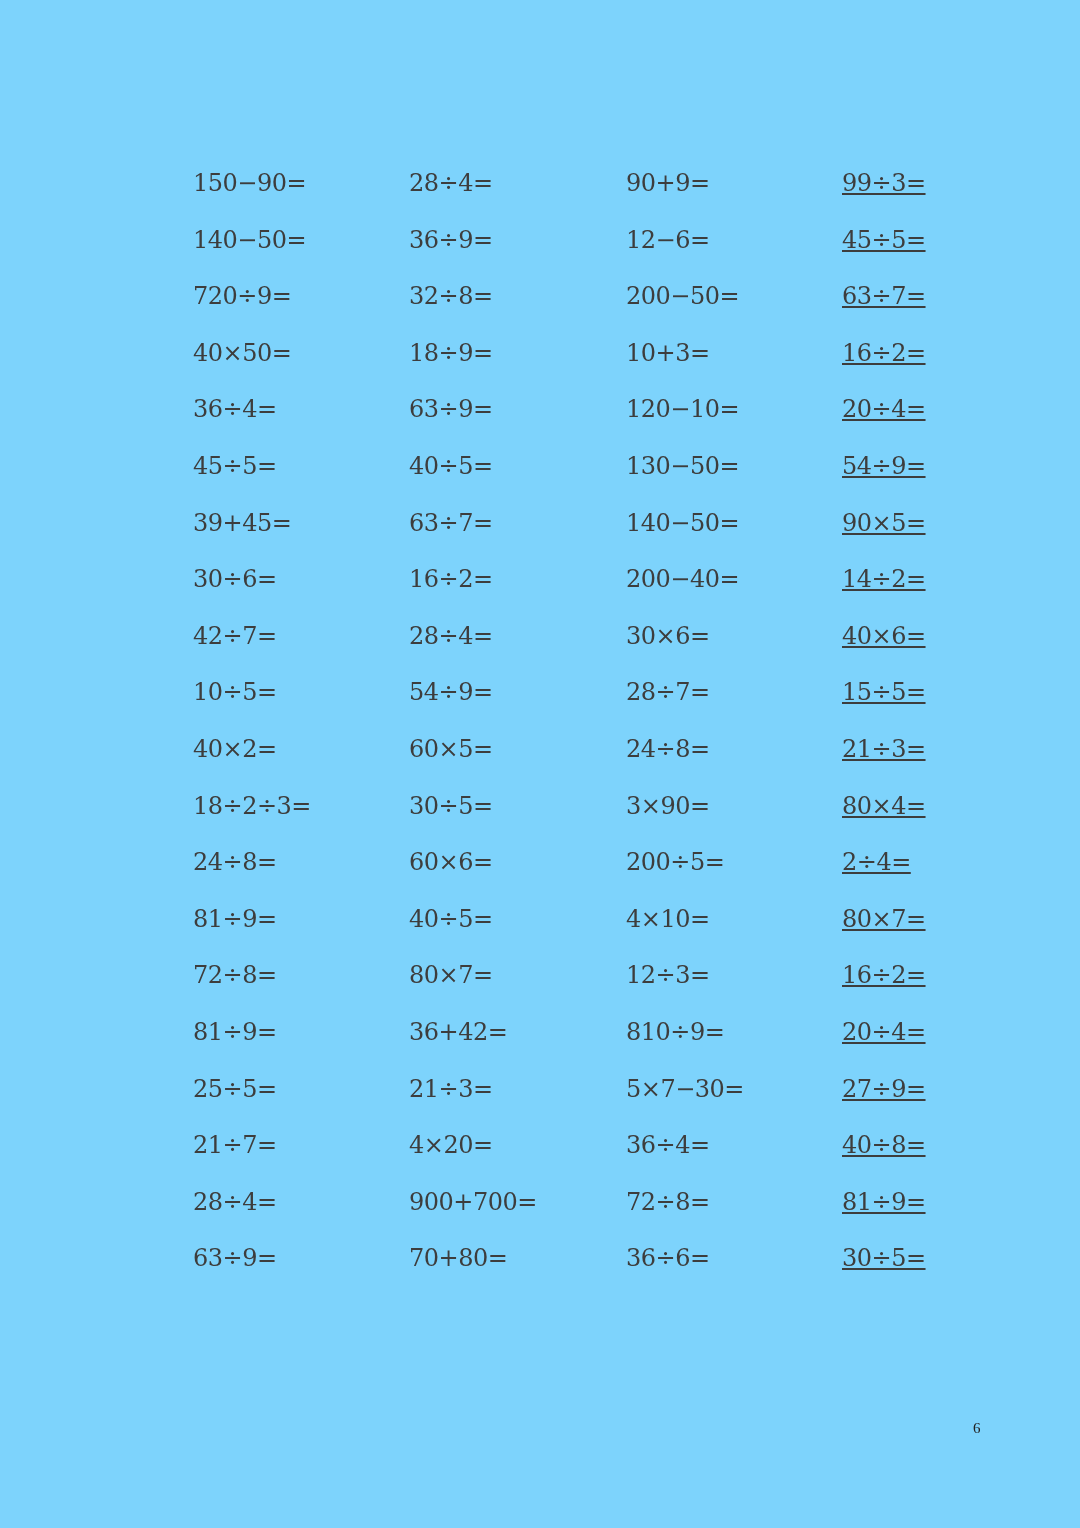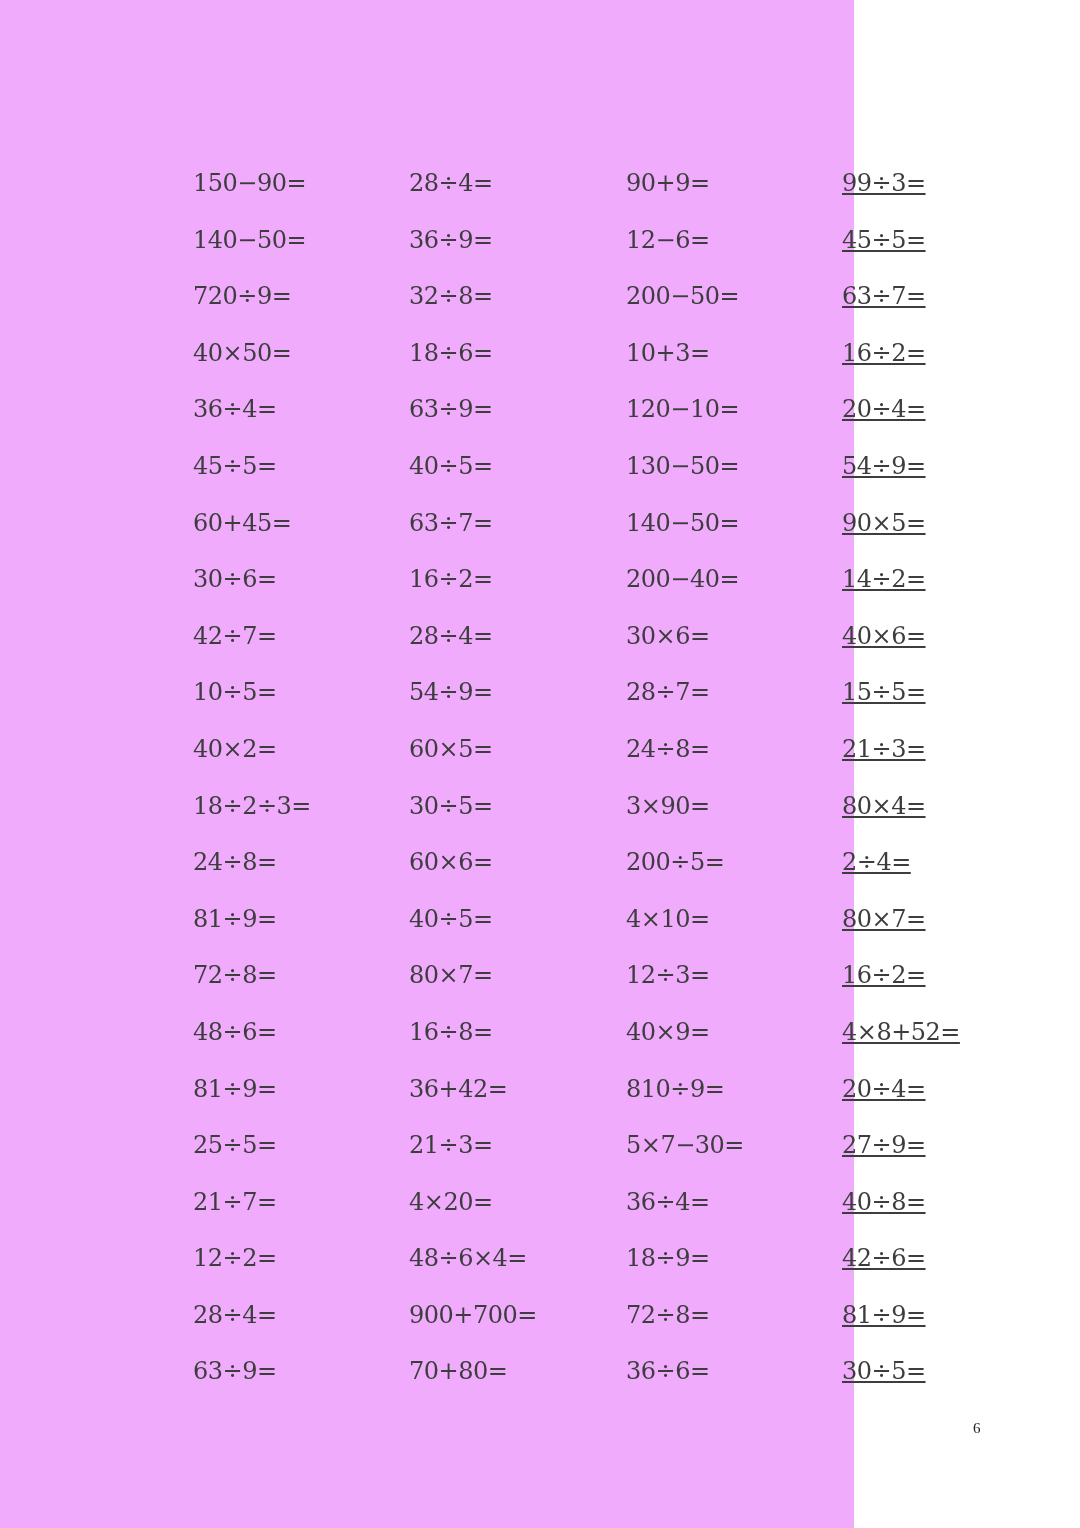--- a/index.html
+++ b/index.html
@@ -11,23 +11,23 @@
       width: 1080px;
       height: 1528px;
       position: relative;
       overflow: hidden;
       font-family: "DejaVu Serif", "Liberation Serif", serif;
       color: #3a3a3a;
     }
     .page {
       position: absolute;
       left: 0; top: 0;
-      width: 854px;
+      width: 1080px;
       height: 1528px;
-      background: #f0abfc;
+      background: #7dd3fc;
     }
     .grid {
       position: absolute;
       left: 193px;
       top: 165px;
       width: 800px;
     }
     .row {
       position: relative;
       height: 56.6px;
@@ -73,38 +73,38 @@
         <span class="cell c3">45÷5=</span>
       </div>
       <div class="row">
         <span class="cell c0">720÷9=</span>
         <span class="cell c1">32÷8=</span>
         <span class="cell c2">200−50=</span>
         <span class="cell c3">63÷7=</span>
       </div>
       <div class="row">
         <span class="cell c0">40×50=</span>
-        <span class="cell c1">18÷6=</span>
+        <span class="cell c1">18÷9=</span>
         <span class="cell c2">10+3=</span>
         <span class="cell c3">16÷2=</span>
       </div>
       <div class="row">
         <span class="cell c0">36÷4=</span>
         <span class="cell c1">63÷9=</span>
         <span class="cell c2">120−10=</span>
         <span class="cell c3">20÷4=</span>
       </div>
       <div class="row">
         <span class="cell c0">45÷5=</span>
         <span class="cell c1">40÷5=</span>
         <span class="cell c2">130−50=</span>
         <span class="cell c3">54÷9=</span>
       </div>
       <div class="row">
-        <span class="cell c0">60+45=</span>
+        <span class="cell c0">39+45=</span>
         <span class="cell c1">63÷7=</span>
         <span class="cell c2">140−50=</span>
         <span class="cell c3">90×5=</span>
       </div>
       <div class="row">
         <span class="cell c0">30÷6=</span>
         <span class="cell c1">16÷2=</span>
         <span class="cell c2">200−40=</span>
         <span class="cell c3">14÷2=</span>
       </div>
@@ -144,50 +144,38 @@
         <span class="cell c2">4×10=</span>
         <span class="cell c3">80×7=</span>
       </div>
       <div class="row">
         <span class="cell c0">72÷8=</span>
         <span class="cell c1">80×7=</span>
         <span class="cell c2">12÷3=</span>
         <span class="cell c3">16÷2=</span>
       </div>
       <div class="row">
-        <span class="cell c0">48÷6=</span>
-        <span class="cell c1">16÷8=</span>
-        <span class="cell c2">40×9=</span>
-        <span class="cell c3">4×8+52=</span>
-      </div>
-      <div class="row">
         <span class="cell c0">81÷9=</span>
         <span class="cell c1">36+42=</span>
         <span class="cell c2">810÷9=</span>
         <span class="cell c3">20÷4=</span>
       </div>
       <div class="row">
         <span class="cell c0">25÷5=</span>
         <span class="cell c1">21÷3=</span>
         <span class="cell c2">5×7−30=</span>
         <span class="cell c3">27÷9=</span>
       </div>
       <div class="row">
         <span class="cell c0">21÷7=</span>
         <span class="cell c1">4×20=</span>
         <span class="cell c2">36÷4=</span>
         <span class="cell c3">40÷8=</span>
       </div>
       <div class="row">
-        <span class="cell c0">12÷2=</span>
-        <span class="cell c1">48÷6×4=</span>
-        <span class="cell c2">18÷9=</span>
-        <span class="cell c3">42÷6=</span>
-      </div>
-      <div class="row">
         <span class="cell c0">28÷4=</span>
         <span class="cell c1">900+700=</span>
         <span class="cell c2">72÷8=</span>
         <span class="cell c3">81÷9=</span>
       </div>
       <div class="row">
         <span class="cell c0">63÷9=</span>
         <span class="cell c1">70+80=</span>
         <span class="cell c2">36÷6=</span>
         <span class="cell c3">30÷5=</span>

